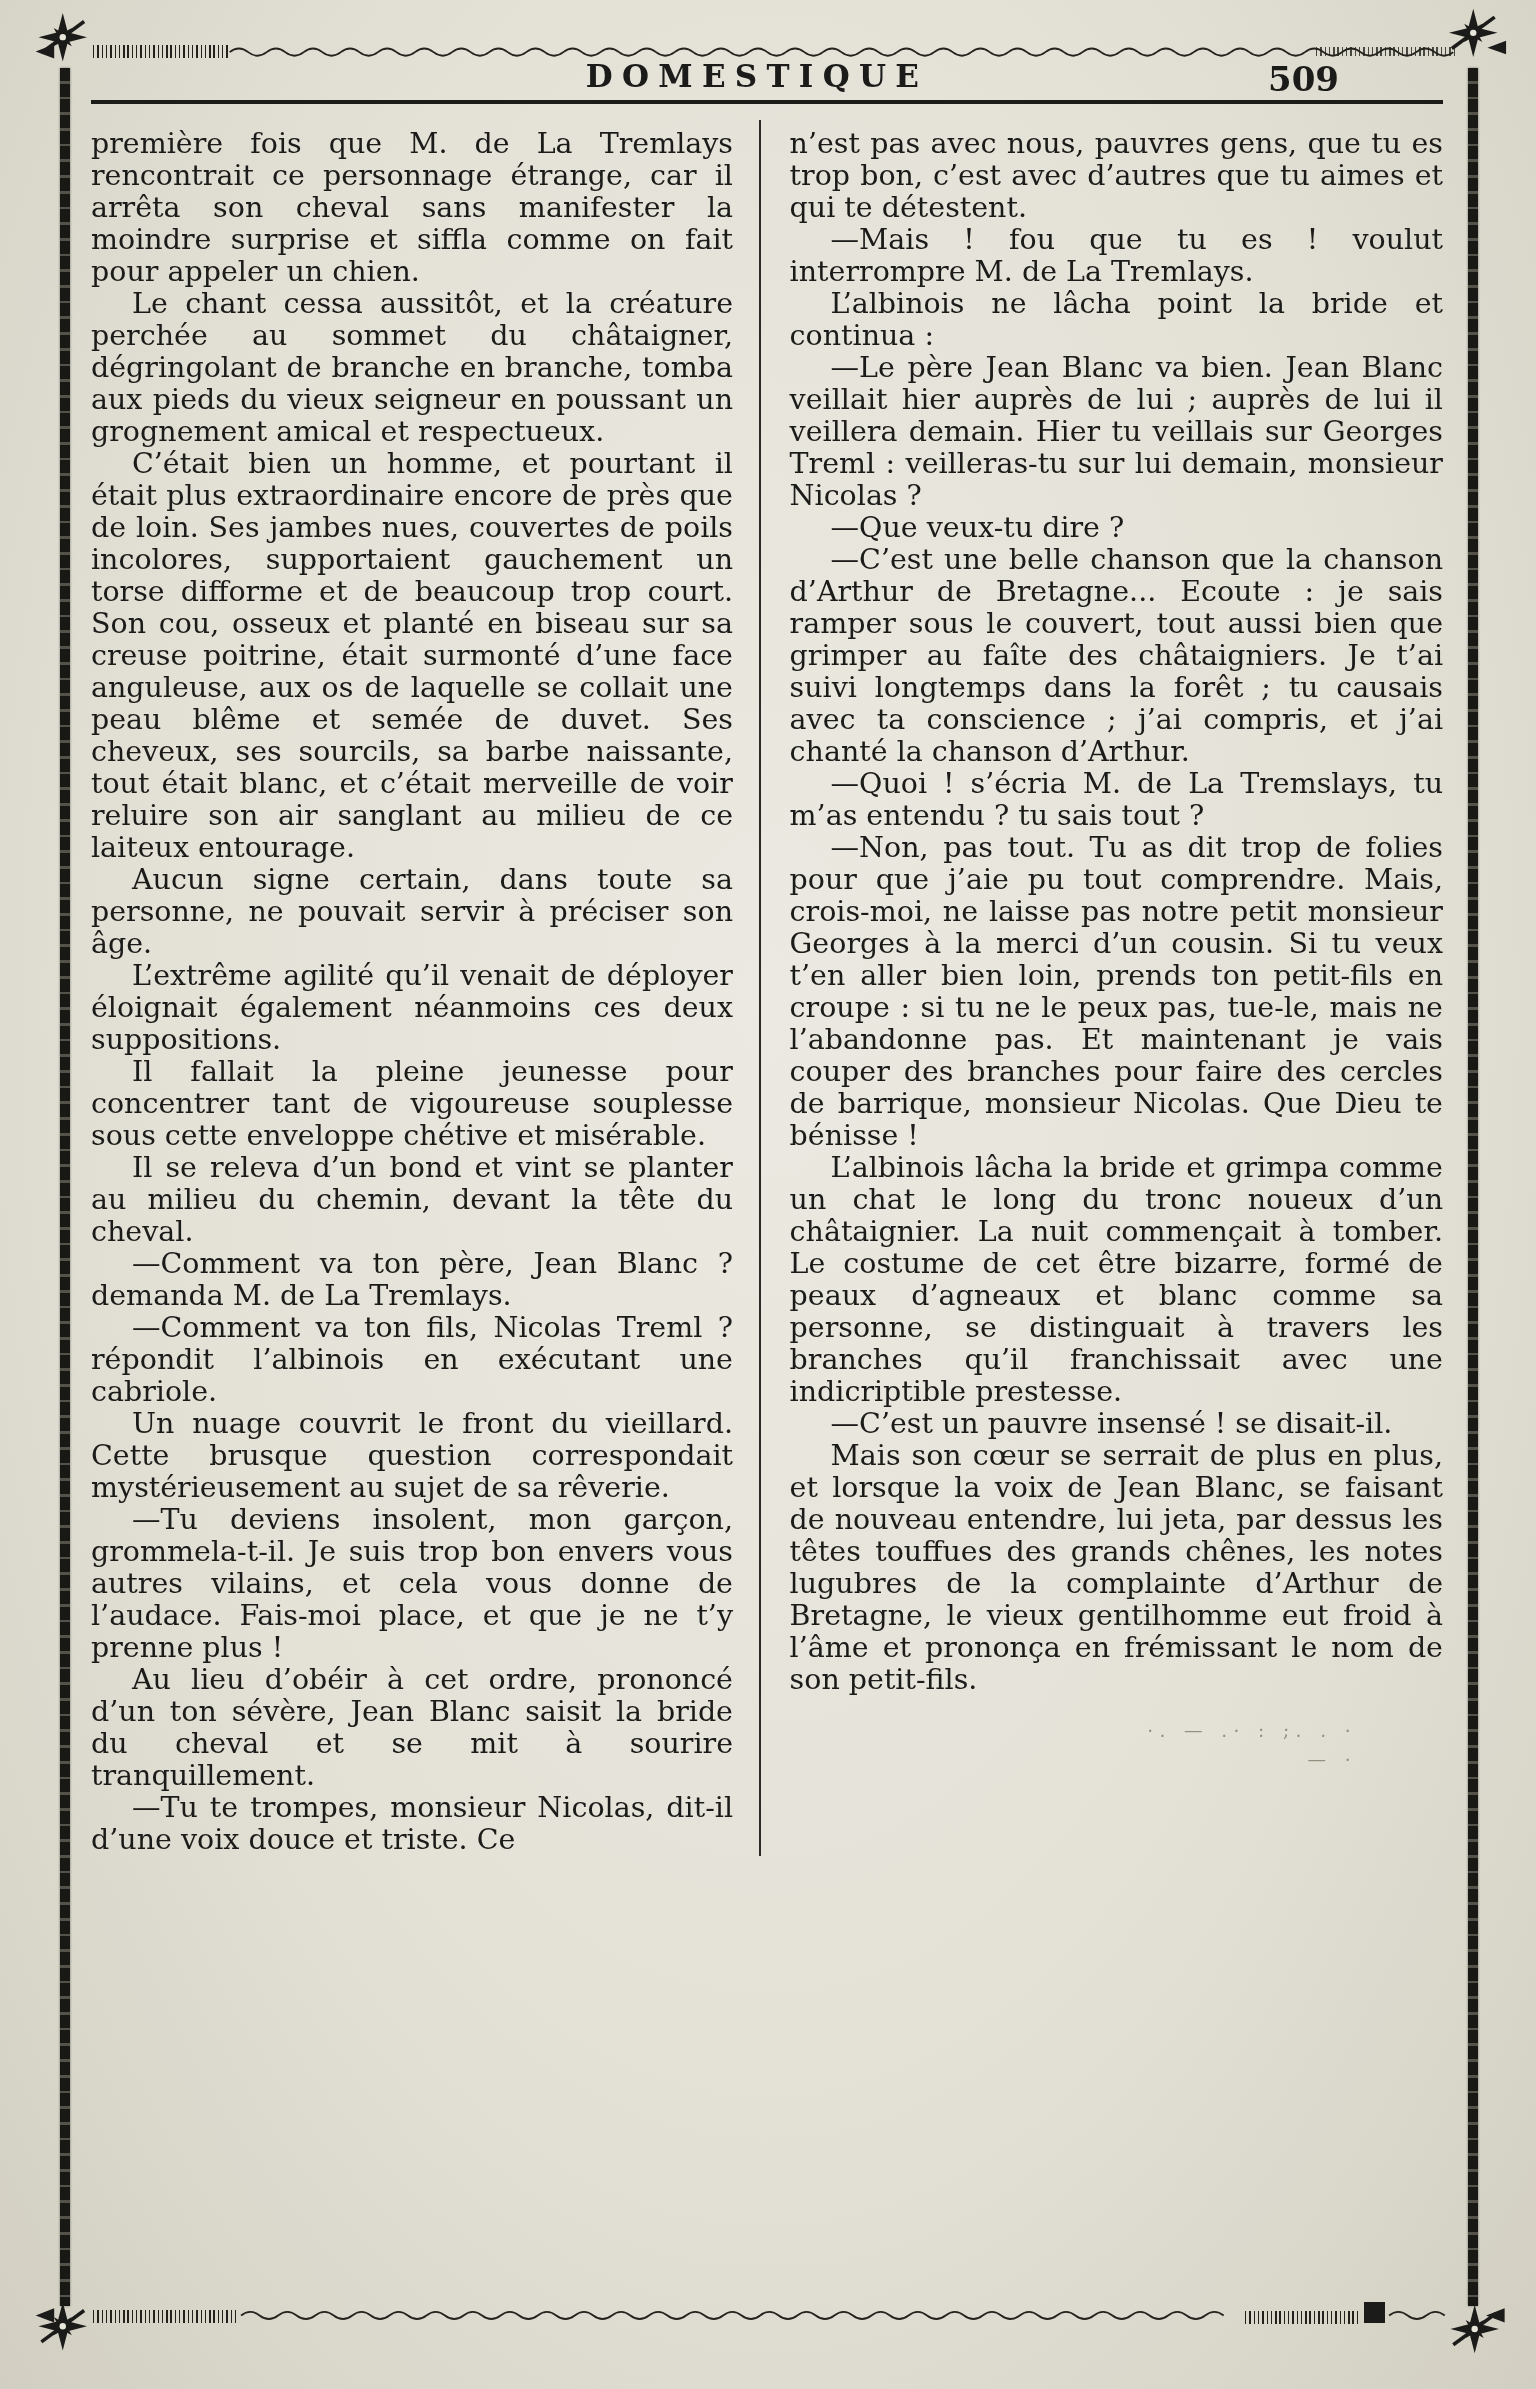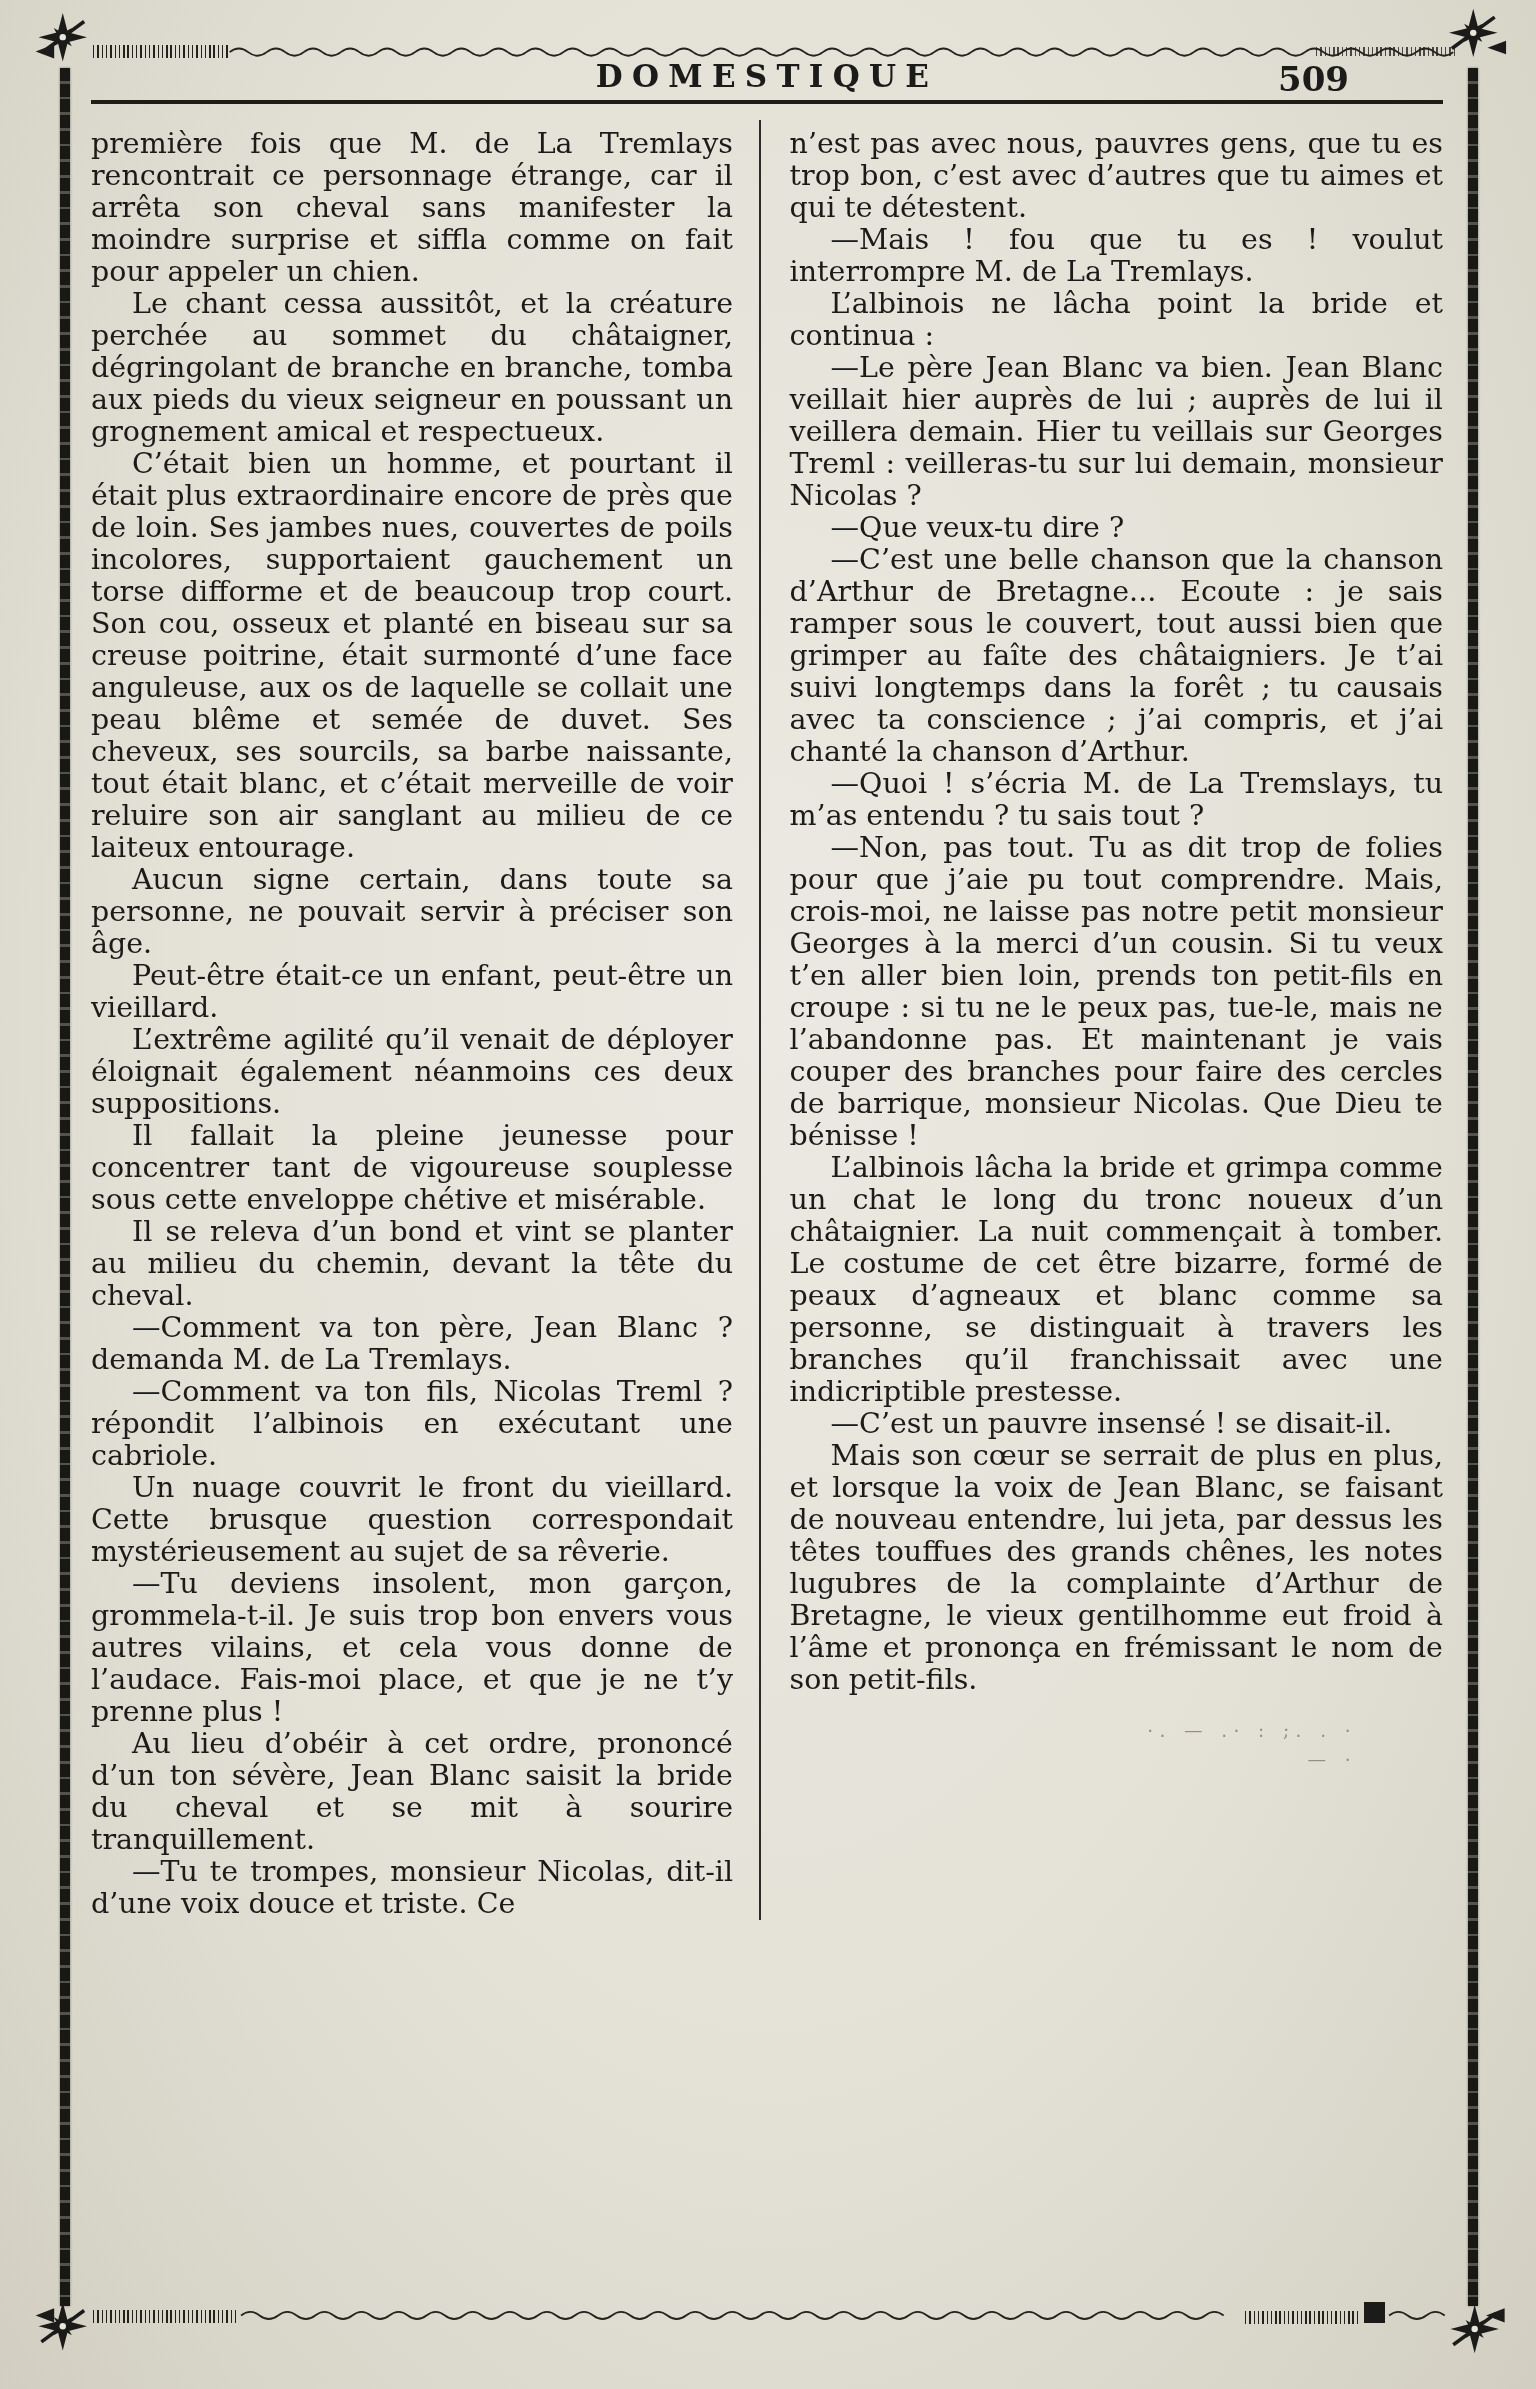--- a/index.html
+++ b/index.html
@@ -32,21 +32,21 @@
   .ticks.top-right    { left:1316px; top:47px; width:139px; height:8.6px; opacity:.8; }
   .ticks.bottom-left  { left:93px; top:2310px; width:146px; }
   .ticks.bottom-right { left:1245px; top:2311px; width:114px; }
   .square-orn {
     position:absolute; left:1364px; top:2302px; width:21.4px; height:21.4px;
     background:#1b1b19;
   }
   #frame-svg { position:absolute; inset:0; width:1536px; height:2389px; }
 
   
-  .header { position:absolute; left:91px; top:58px; width:1352px; height:40px; }
+  .header { position:absolute; left:81px; top:58px; width:1352px; height:40px; }
   .title {
     position:absolute; left:50%; transform:translateX(-50%); top:0;
     font-size:31px; font-weight:700; letter-spacing:9.3px; white-space:nowrap;
   }
   .pageno { position:absolute; right:94px; top:1.4px; font-size:34px; font-weight:700; }
   .header-rule {
     position:absolute; left:91px; top:100px; width:1352px; height:4.3px;
     background:#1c1c19;
   }
 
@@ -117,21 +117,20 @@
     <span class="pageno">509</span>
   </div>
   <div class="header-rule"></div>
 
   <div class="columns">
     <div class="col left">
       <p class="cont">première fois que M. de La Tremlays rencontrait ce personnage étrange, car il arrêta son cheval sans manifester la moindre surprise et siffla comme on fait pour appeler un chien.</p>
       <p>Le chant cessa aussitôt, et la créature perchée au sommet du châtaigner, dégringolant de branche en branche, tomba aux pieds du vieux seigneur en poussant un grognement amical et respectueux.</p>
       <p>C’était bien un homme, et pourtant il était plus extraordinaire encore de près que de loin. Ses jambes nues, couvertes de poils incolores, supportaient gauchement un torse difforme et de beaucoup trop court. Son cou, osseux et planté en biseau sur sa creuse poitrine, était surmonté d’une face anguleuse, aux os de laquelle se collait une peau blême et semée de duvet. Ses cheveux, ses sourcils, sa barbe naissante, tout était blanc, et c’était merveille de voir reluire son air sanglant au milieu de ce laiteux entourage.</p>
       <p>Aucun signe certain, dans toute sa personne, ne pouvait servir à préciser son âge.</p>
-      <p>Peut-être était-ce un enfant, peut-être un vieillard.</p>
       <p>L’extrême agilité qu’il venait de déployer éloignait également néanmoins ces deux suppositions.</p>
       <p>Il fallait la pleine jeunesse pour concentrer tant de vigoureuse souplesse sous cette enveloppe chétive et misérable.</p>
       <p>Il se releva d’un bond et vint se planter au milieu du chemin, devant la tête du cheval.</p>
       <p>—Comment va ton père, Jean Blanc ? demanda M. de La Tremlays.</p>
       <p>—Comment va ton fils, Nicolas Treml ? répondit l’albinois en exécutant une cabriole.</p>
       <p>Un nuage couvrit le front du vieillard. Cette brusque question correspondait mystérieusement au sujet de sa rêverie.</p>
       <p>—Tu deviens insolent, mon garçon, grommela-t-il. Je suis trop bon envers vous autres vilains, et cela vous donne de l’audace. Fais-moi place, et que je ne t’y prenne plus !</p>
       <p>Au lieu d’obéir à cet ordre, prononcé d’un ton sévère, Jean Blanc saisit la bride du cheval et se mit à sourire tranquillement.</p>
       <p>—Tu te trompes, monsieur Nicolas, dit-il d’une voix douce et triste. Ce</p>
     </div>

